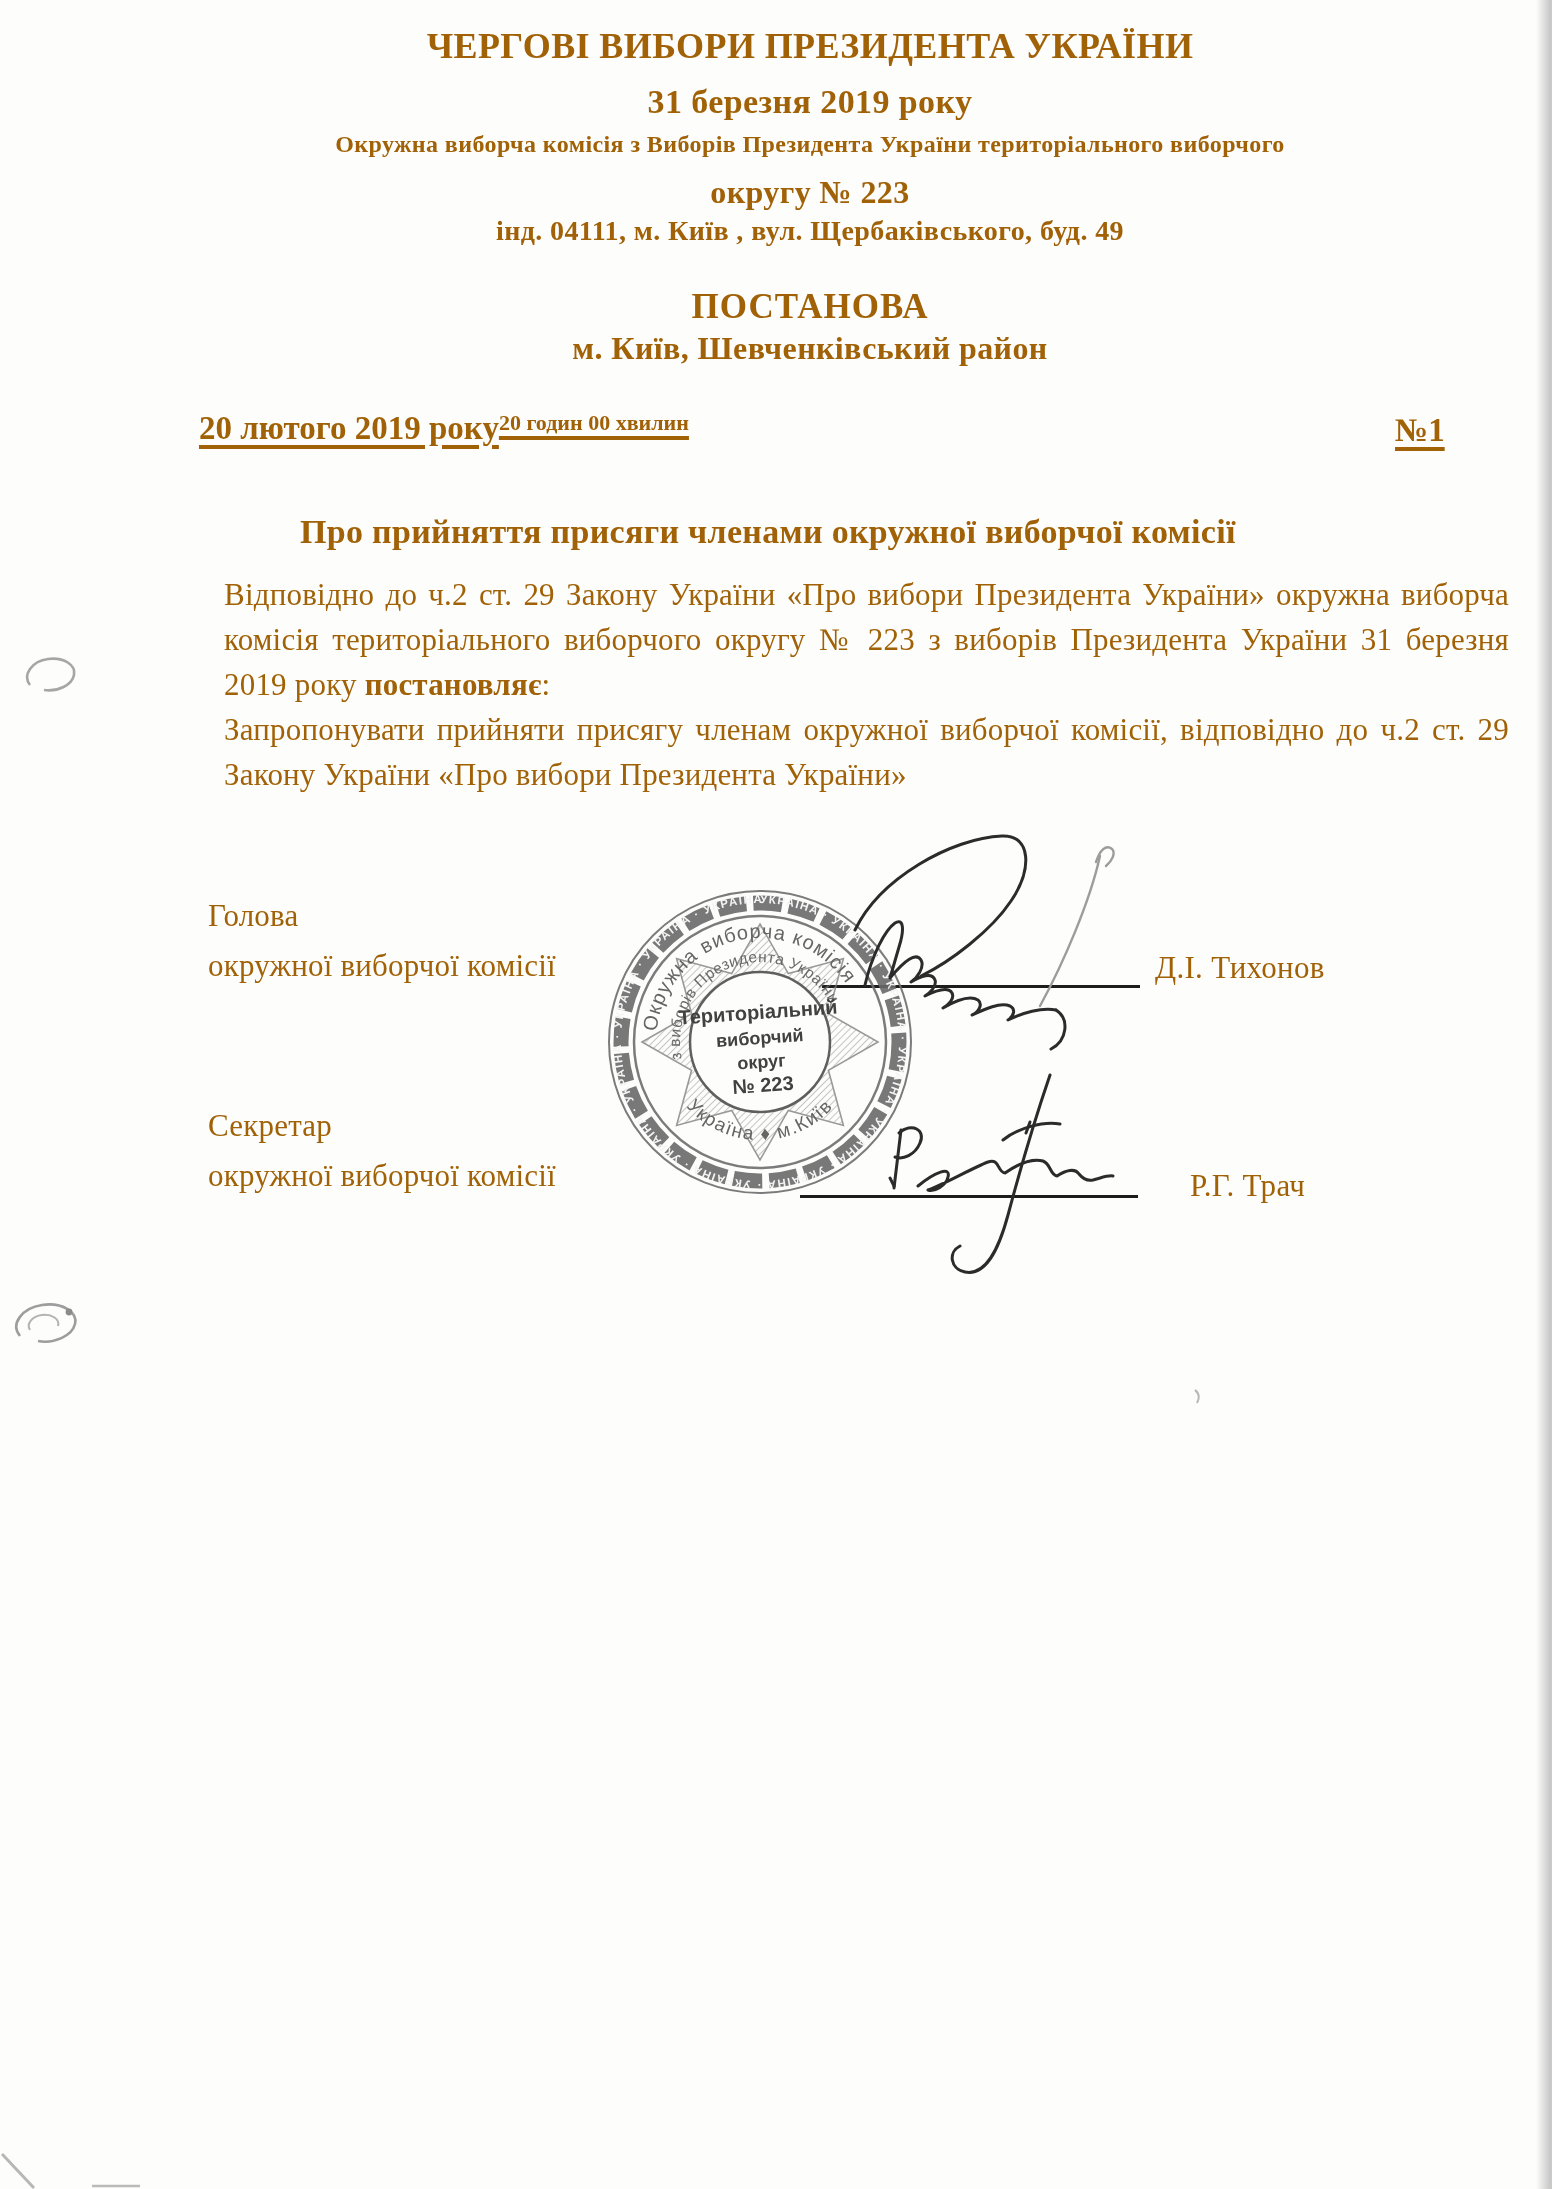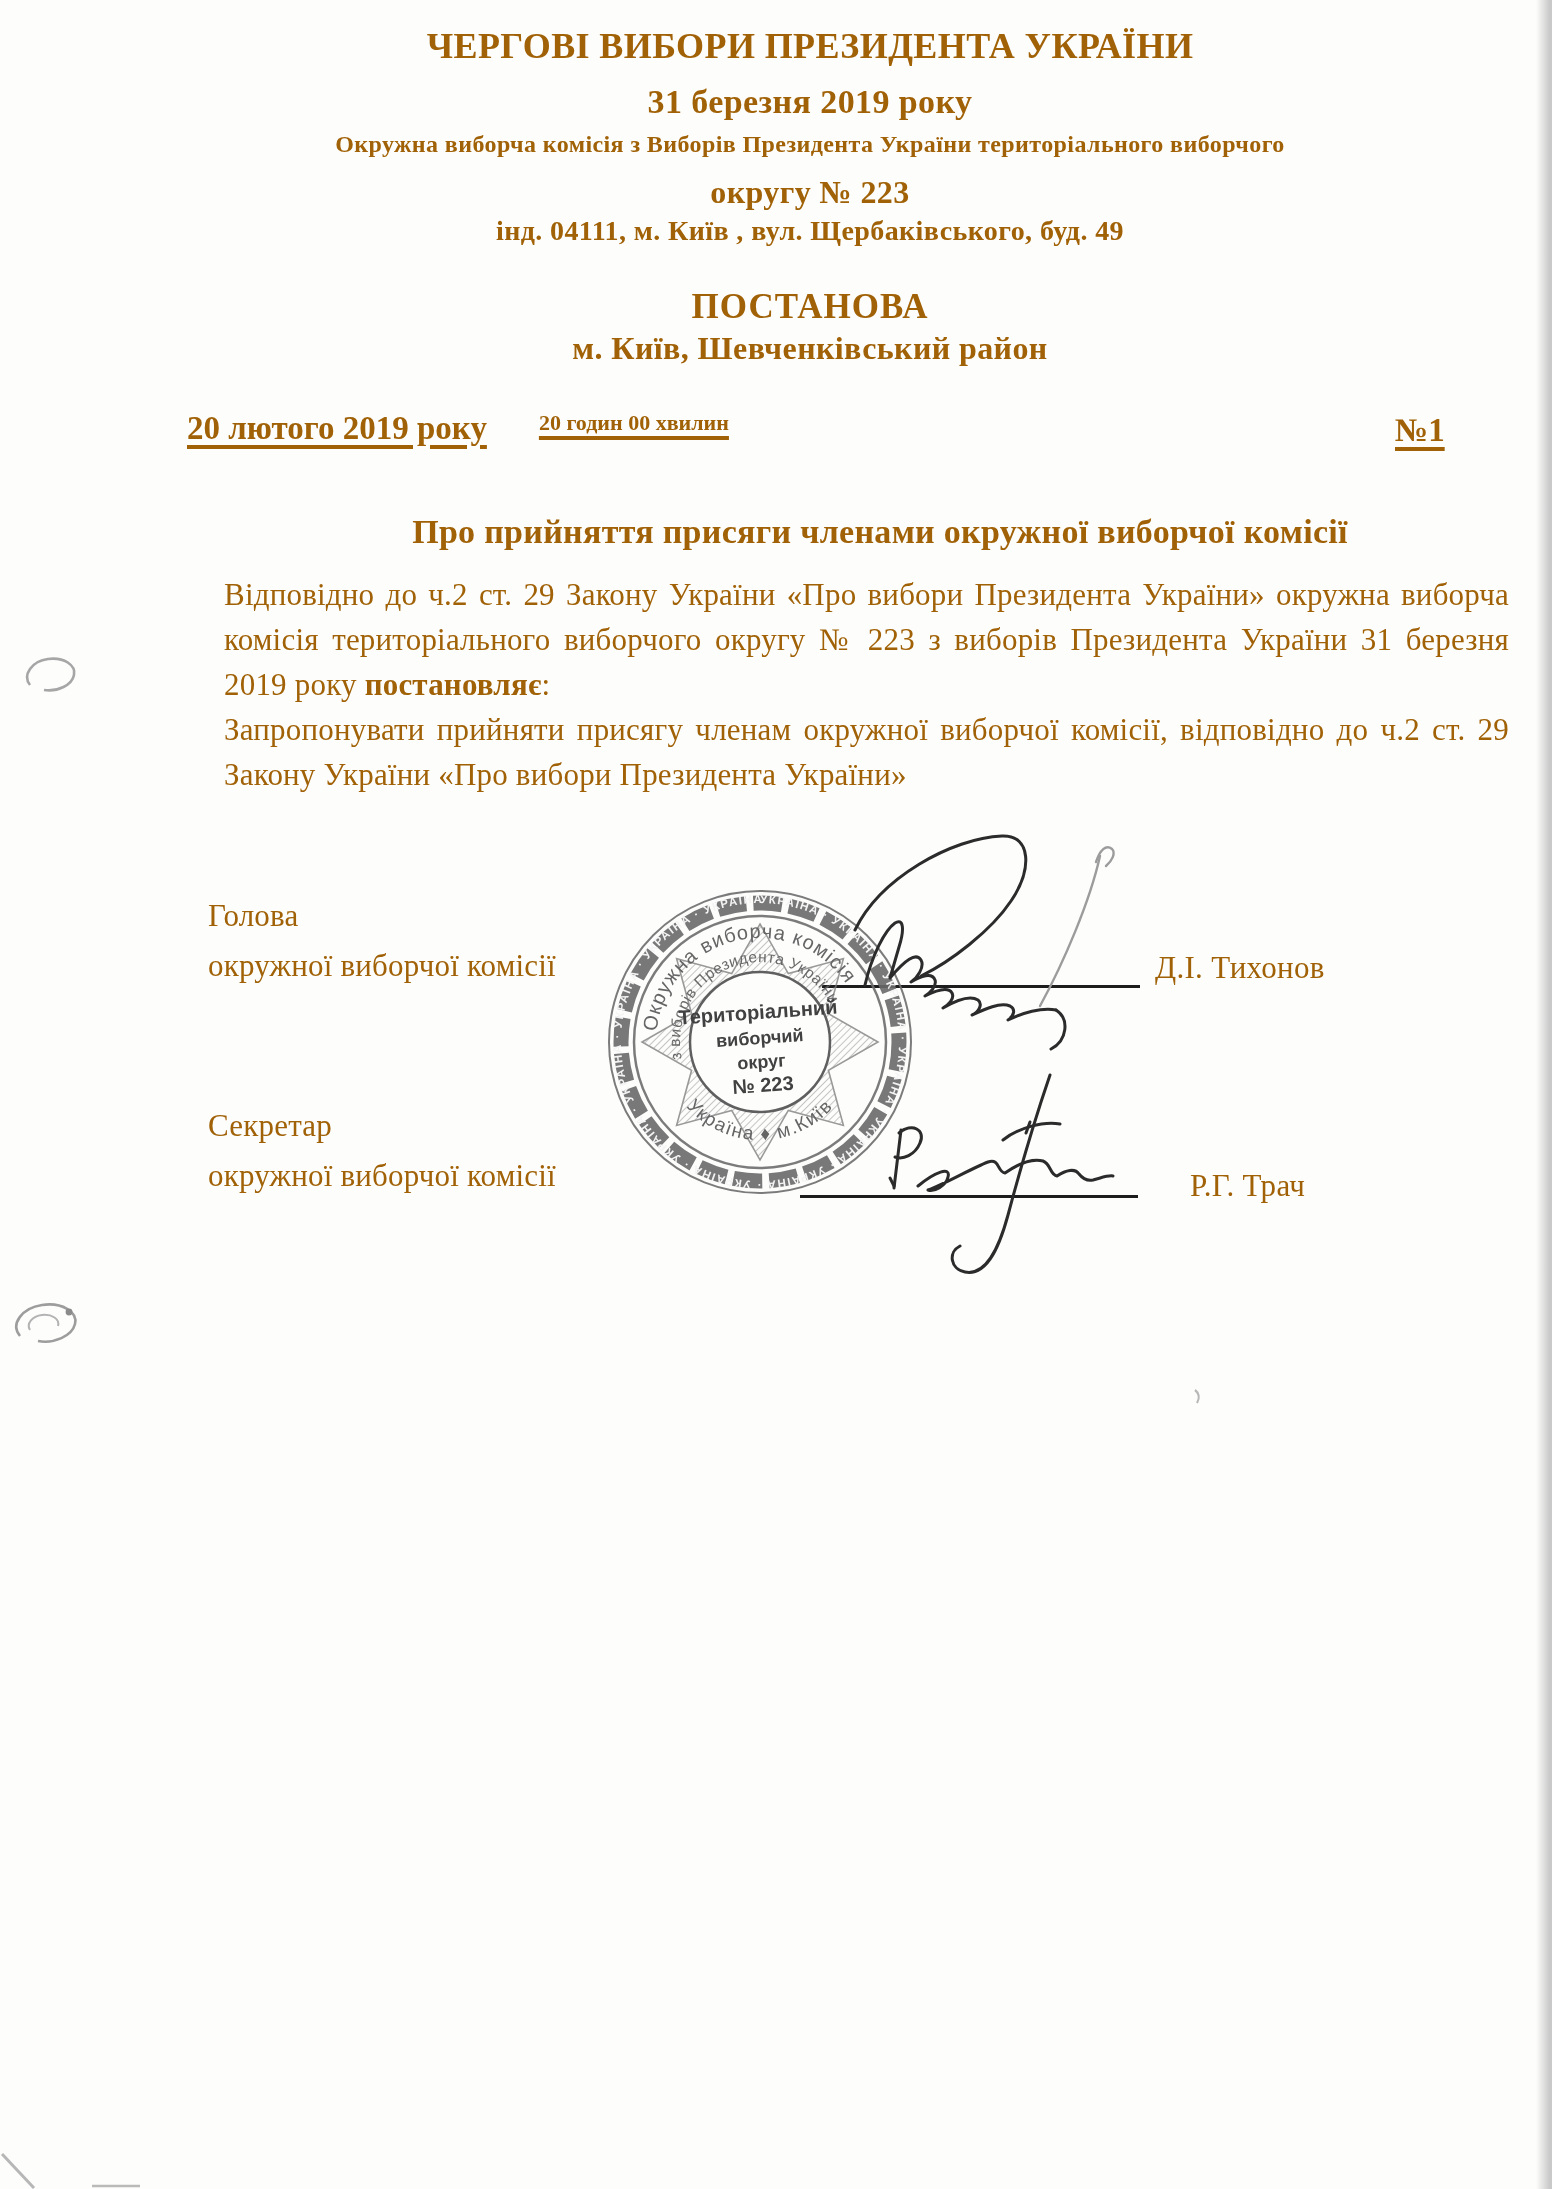--- a/index.html
+++ b/index.html
@@ -30,27 +30,27 @@
 <div class="page">
 
   <div class="abs hdr" style="top:25px;font-size:36px;">ЧЕРГОВІ ВИБОРИ ПРЕЗИДЕНТА УКРАЇНИ</div>
   <div class="abs hdr" style="top:83px;font-size:34px;">31 березня 2019 року</div>
   <div class="abs hdr" style="top:131px;font-size:24px;">Окружна виборча комісія з Виборів Президента України територіального виборчого</div>
   <div class="abs hdr" style="top:174px;font-size:32px;">округу № 223</div>
   <div class="abs hdr" style="top:215px;font-size:28px;">інд. 04111, м. Київ , вул. Щербаківського, буд. 49</div>
   <div class="abs hdr" style="top:330px;font-size:32px;">м. Київ, Шевченківський район</div>
   <div class="abs hdr" style="top:287px;font-size:35px;letter-spacing:1px;">ПОСТАНОВА</div>
 
-  <div class="abs" style="top:410px;left:187px;display:flex;gap:52px;text-align:center;">
+  <div class="abs" style="top:410px;left:199px;display:flex;text-align:center;">
     <span class="b u" style="font-size:33px;">20 лютого 2019 року</span>
     <span class="b u" style="font-size:22px;">20 годин 00 хвилин</span>
   </div>
   <div class="abs b u" style="top:412px;left:1395px;font-size:33px;">№1</div>
 
-  <div class="abs b" style="top:513px;left:300px;width:1160px;text-align:center;font-size:34px;letter-spacing:.3px;">Про прийняття присяги членами окружної виборчої комісії</div>
+  <div class="abs b" style="top:513px;left:300px;width:1160px;text-align:left;font-size:34px;letter-spacing:.3px;">Про прийняття присяги членами окружної виборчої комісії</div>
 
   <div class="abs body-par" style="top:572px;"><span>Відповідно до ч.2 ст. 29 Закону України «Про вибори Президента України» окружна виборча комісія територіального виборчого округу № 223 з виборів Президента України 31 березня 2019 року </span><span class="b">постановляє</span><span>:</span></div>
   <div class="abs body-par" style="top:707px;">Запропонувати прийняти присягу членам окружної виборчої комісії, відповідно до ч.2 ст. 29 Закону України «Про вибори Президента України»</div>
 
   <div class="abs role" style="top:898px;left:208px;">Голова</div>
   <div class="abs role" style="top:948px;left:208px;">окружної виборчої комісії</div>
   <div class="abs sig-line" style="top:985px;left:822px;width:318px;"></div>
   <div class="abs name" style="top:950px;left:1155px;text-align:center;">Д.І. Тихонов</div>
 
   <div class="abs role" style="top:1108px;left:208px;">Секретар</div>

